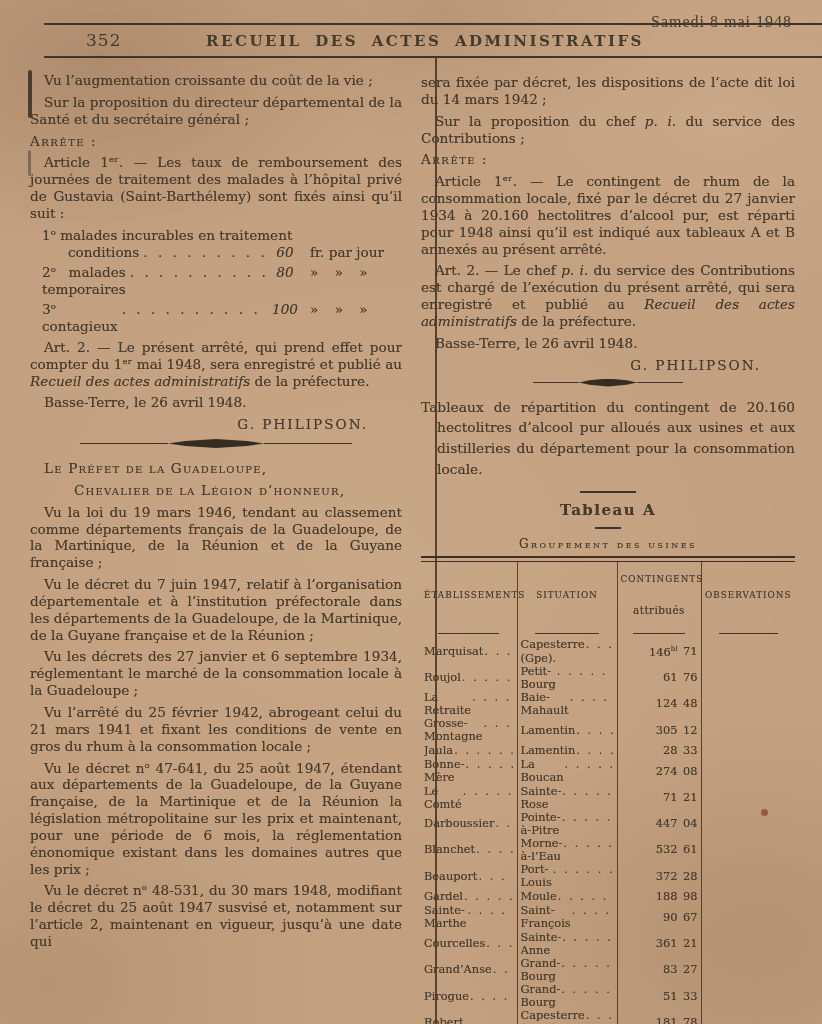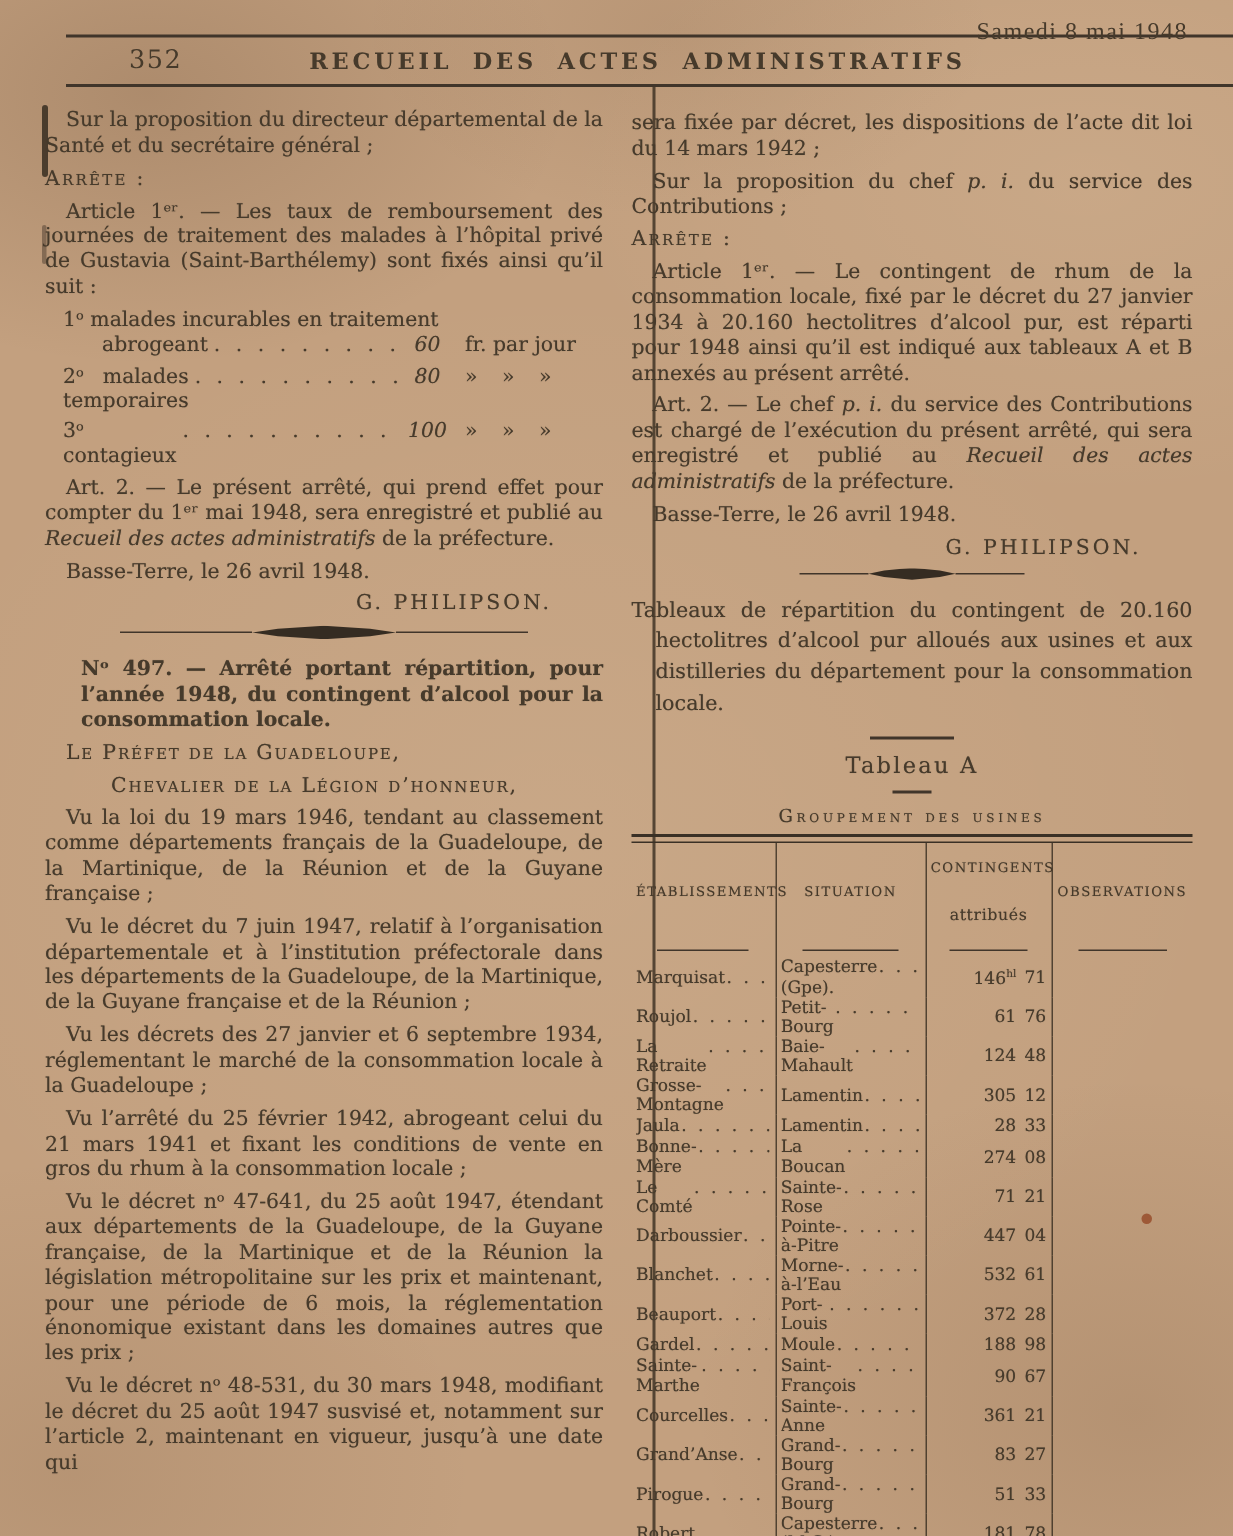--- a/index.html
+++ b/index.html
@@ -50,21 +50,21 @@
   .tunit.fr{word-spacing:normal;}
 
   
   .spindle-div{display:flex;align-items:center;justify-content:center;margin:10px 0;}
   .wing{height:1.4px;background:#40352a;}
   .spindle{background:#352c22;clip-path:polygon(0 50%,18% 22%,50% 0,82% 22%,100% 50%,82% 78%,50% 100%,18% 78%);}
   .short-line{height:1.5px;background:#40352a;margin:8px auto;}
 
   
   .caption-italic{padding-left:16px;text-indent:-16px !important;font-size:13.8px;line-height:1.5;margin-top:10px !important;}
-  .tableau-title{text-align:center;font-weight:normal;font-size:15px;letter-spacing:1.5px;margin:14px 0 2px;text-indent:0 !important;}
+  .tableau-title{text-align:center;font-weight:bold;font-size:15px;letter-spacing:1.5px;margin:14px 0 2px;text-indent:0 !important;}
   .tableau-sub{text-align:center;font-variant:small-caps;letter-spacing:2.5px;font-size:12px;margin:16px 0 8px;text-indent:0 !important;}
 
   .dbl-rule{height:3px;border-top:2.2px solid #3a3025;border-bottom:1.2px solid #3a3025;}
   table.usines{border-collapse:collapse;table-layout:fixed;width:374px;font-size:11.4px;line-height:1.15;}
   table.usines col.c1{width:96px;} table.usines col.c2{width:100px;}
   table.usines col.c3{width:84px;} table.usines col.c4{width:94px;}
   table.usines th,table.usines td{padding:0 3px;vertical-align:middle;font-weight:normal;}
   table.usines td:nth-child(2),table.usines td:nth-child(3),table.usines td:nth-child(4),
   table.usines th:nth-child(2),table.usines th:nth-child(3),table.usines th:nth-child(4){border-left:1px solid rgba(52,42,30,.8);}
   tr.hdr th{height:66px;text-align:center;text-transform:uppercase;font-size:8.8px;letter-spacing:1px;}
@@ -95,30 +95,31 @@
 <div class="abs rule" style="left:16px;top:56px;width:792px;height:1.6px;"></div>
 
 <div class="abs vline" style="left:407px;top:58px;height:966px;"></div>
 <div class="abs edge" style="left:812px;top:0;width:2px;height:1024px;"></div>
 <div class="abs edge" style="left:817px;top:380px;width:1px;height:644px;opacity:.5;"></div>
 <div class="abs smudge" style="left:0;top:70px;width:4px;height:48px;"></div>
 <div class="abs smudge" style="left:0;top:150px;width:3px;height:26px;opacity:.5;"></div>
 <div class="abs stain-dot" style="left:733px;top:809px;"></div>
 
 <div class="col" id="left-col">
+  <p>Vu l’augmentation croissante du coût de la vie ;</p>
   <p>Sur la proposition du directeur départemental de la Santé et du secrétaire général ;</p>
   <p class="arrete smallcaps">Arrête :</p>
   <p>Article 1ᵉʳ. — Les taux de remboursement des journées de traitement des malades à l’hôpital privé de Gustavia (Saint-Barthélemy) sont fixés ainsi qu’il suit :</p>
 
   <div class="tariff">
     <div class="tline">
       <span>1ᵒ malades incurables en  traitement</span>
     </div>
     <div class="tline">
-      <span class="lbl2">abrogeant</span>
+      <span class="lbl2">conditions</span>
       <span class="dots"></span>
       <span class="tval">60</span>
       <span class="tunit fr">fr. par jour</span>
     </div>
     <div class="tline" style="margin-top:4px;">
       <span>2ᵒ malades temporaires</span>
       <span class="dots"></span>
       <span class="tval">80</span>
       <span class="tunit">» » »</span>
     </div>
@@ -133,21 +134,20 @@
   <p><span>Art. 2. — Le présent arrêté, qui prend effet pour compter du 1ᵉʳ mai 1948, sera enregistré et publié au </span><i>Recueil des actes administratifs</i><span> de la préfecture.</span></p>
   <p>Basse-Terre, le 26 avril 1948.</p>
   <p class="sig">G.  PHILIPSON.</p>
 
   <div class="spindle-div" style="margin:6px 0 12px;">
     <span class="wing" style="width:88px;"></span>
     <span class="spindle" style="width:96px;height:9px;"></span>
     <span class="wing" style="width:88px;"></span>
   </div>
 
-  <p class="heading-bold"><span>Nᵒ 497. — Arrêté portant répartition, pour l’année 1948, du contingent d’alcool pour la consommation locale.</span></p>
   <p class="prefect1 smallcaps">Le Préfet de la Guadeloupe,</p>
   <p class="prefect2 smallcaps">Chevalier de la Légion d’honneur,</p>
 
   <p>Vu la loi du 19 mars 1946, tendant au classement comme départements français de la Guadeloupe, de la Martinique, de la Réunion et de la Guyane française ;</p>
   <p>Vu le décret du 7 juin 1947, relatif à l’organisation départementale et à l’institution préfectorale dans les départements de la Guadeloupe, de la Martinique, de la Guyane française et de la Réunion ;</p>
   <p>Vu les décrets des 27 janvier et 6 septembre 1934, réglementant le marché de la consommation locale à la Guadeloupe ;</p>
   <p>Vu l’arrêté du 25 février 1942, abrogeant celui du 21 mars 1941 et fixant les conditions de vente en gros du rhum à la consommation locale ;</p>
   <p>Vu le décret nᵒ 47-641, du 25 août 1947, étendant aux départements de la Guadeloupe, de la Guyane française, de la Martinique et de la Réunion la législation métropolitaine sur les prix et maintenant, pour une période de 6 mois, la réglementation énonomique existant dans les domaines autres que les prix ;</p>
   <p>Vu le décret nᵒ 48-531, du 30 mars 1948, modifiant le décret du 25 août 1947 susvisé et, notamment sur l’article 2, maintenant en vigueur, jusqu’à une date qui</p>
 </div>

